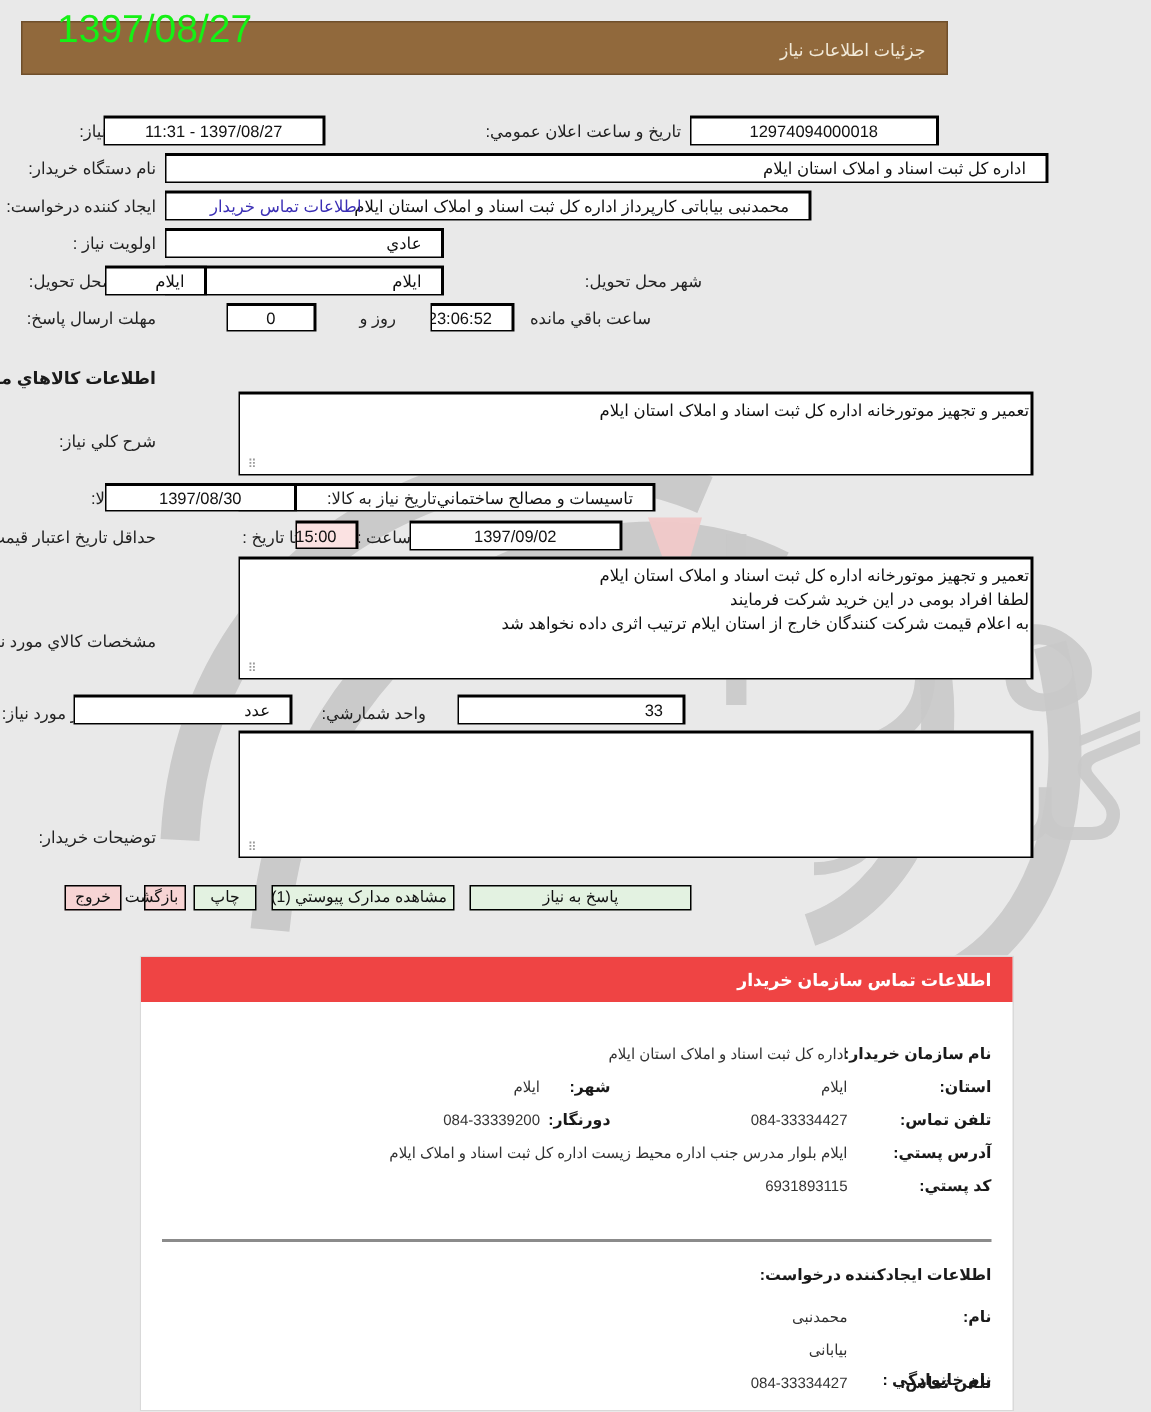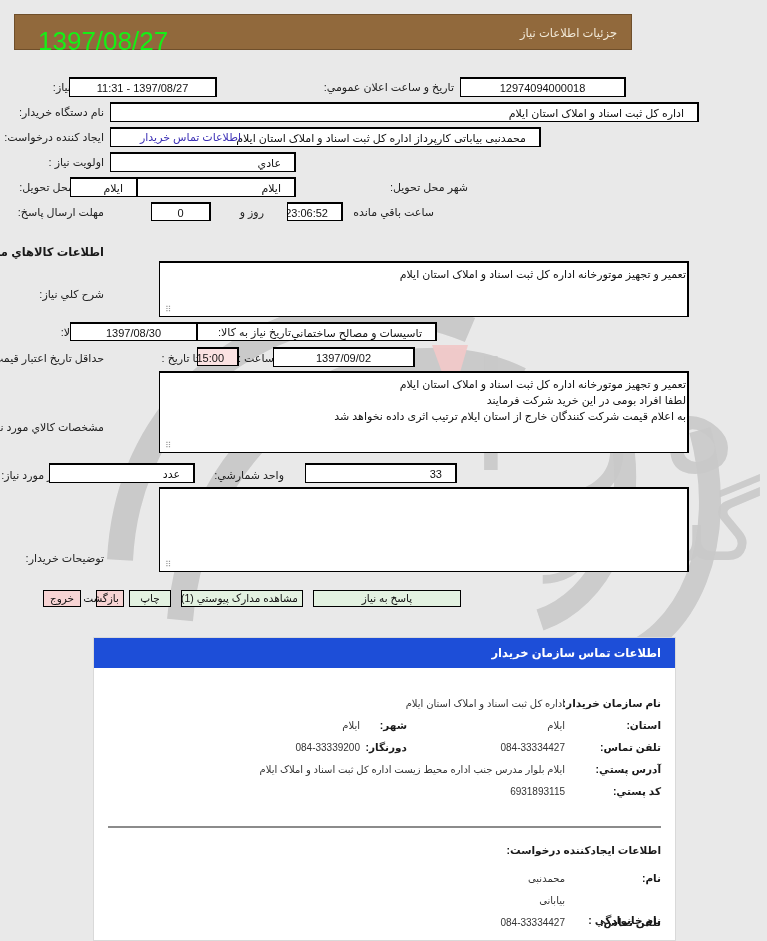--- a/index.html
+++ b/index.html
@@ -47,21 +47,21 @@
     position: absolute;
     right: 14px;
     top: 11px;
     color: #f2ead9;
     font-size: 11.5px;
     letter-spacing: .3px;
   }
   .date-overlay {
     position: absolute;
     left: 16px;
-    top: 28px;
+    top: 6px;
     color: #15f015;
     font-size: 26px;
     line-height: 26px;
     font-family: "Liberation Sans", "DejaVu Sans", sans-serif;
     direction: ltr;
     z-index: 6;
     white-space: nowrap;
     padding-left: 22px;
   }
 
@@ -156,21 +156,21 @@
     height: 304px;
     background: #ffffff;
     border: 1px solid #d9d9d9;
     box-sizing: border-box;
   }
   .card-head {
     position: absolute;
     left: 0; top: 0;
     width: 581px;
     height: 30px;
-    background: #1d4ed8;
+    background: #ef4444;
   }
   .card-head-text {
     position: absolute;
     right: 14px;
     top: 8px;
     color: #fff;
     font-size: 11.5px;
     font-weight: bold;
     letter-spacing: .5px;
   }

